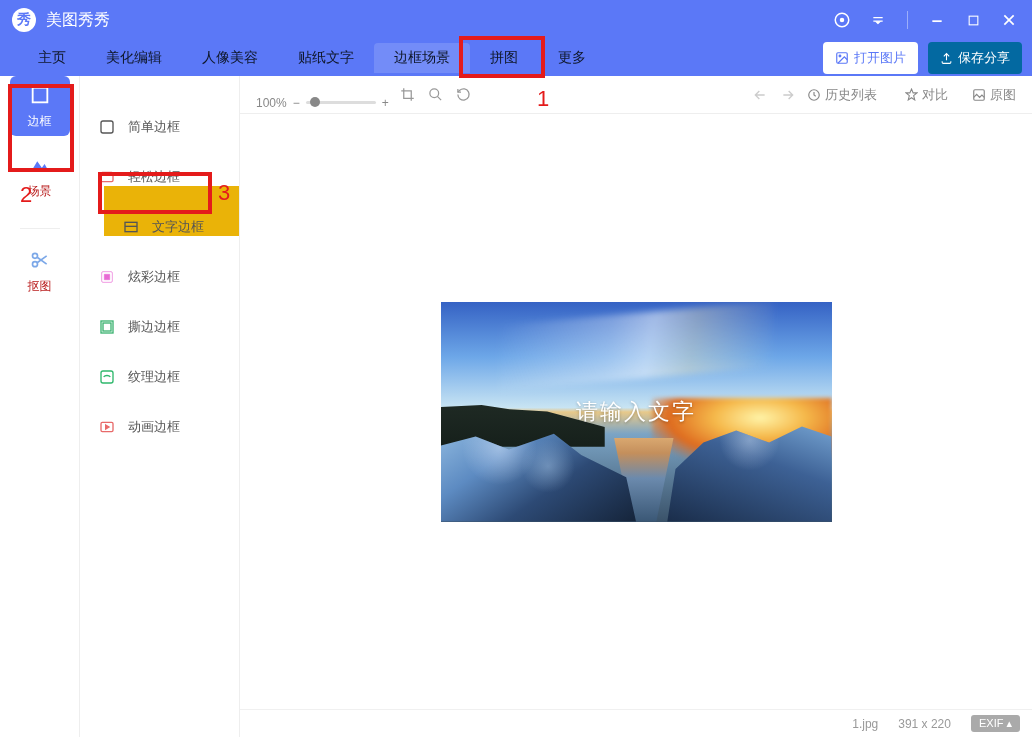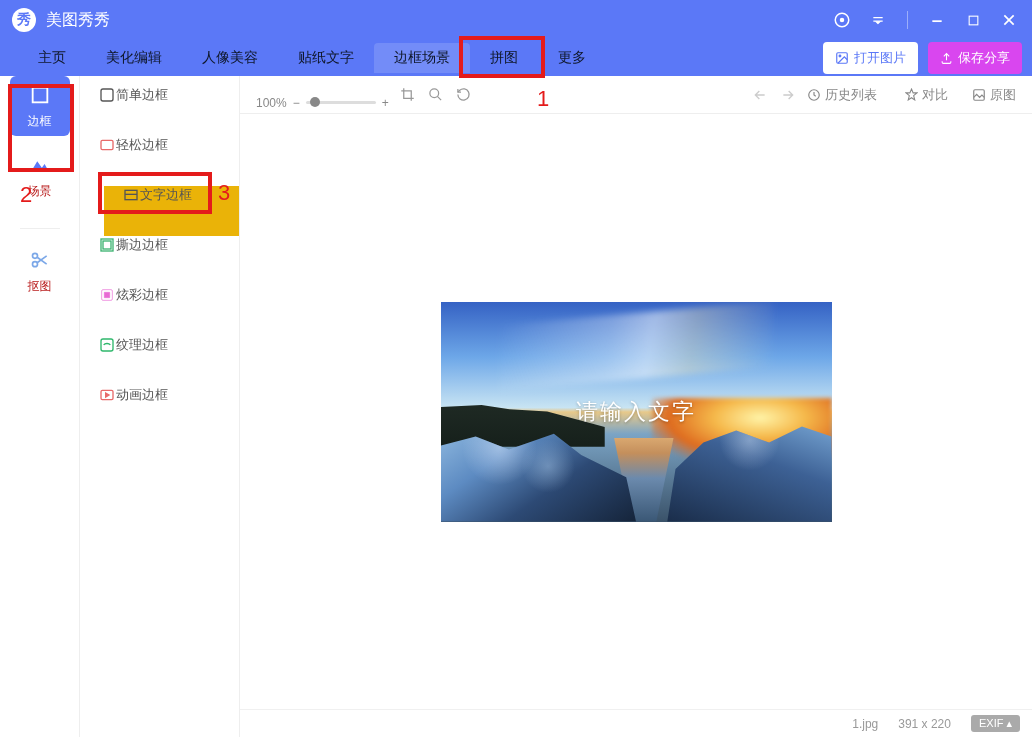--- a/index.html
+++ b/index.html
@@ -10,34 +10,34 @@
     .titlebar-title { font-size: 16px; font-weight: 500; flex: 1; }
     .titlebar-controls { display: flex; gap: 14px; align-items: center; }
     .titlebar-icon { color: #fff; cursor: pointer; display: flex; align-items: center; justify-content: center; width: 22px; height: 22px; }
     
     .navbar { height: 36px; background: #5b78f7; display: flex; align-items: center; padding-left: 18px; gap: 0; }
     .nav-item { color: #0f172a; font-size: 14px; padding: 0 20px; height: 30px; display: flex; align-items: center; cursor: pointer; border-radius: 4px 4px 0 0; position: relative; }
     .nav-item.active { background: rgba(255,255,255,0.15); }
     .nav-spacer { flex: 1; }
     .nav-btn { height: 26px; padding: 16px 12px; border-radius: 4px; display: flex; align-items: center; font-size: 13px; color: #fff; cursor: pointer; margin-right: 10px; gap: 5px; }
     .nav-btn.open { background: #fff; color: #5b78f7; }
-    .nav-btn.save { background: #d946ef; }
+    .nav-btn.save { background: #0369a1; }
     
     .main { display: flex; height: calc(737px - 76px); }
     
     .sidebar { width: 80px; background: #fff; border-right: 1px solid #eee; display: flex; flex-direction: column; align-items: center; }
     .sidebar-item { width: 60px; height: 60px; display: flex; flex-direction: column; align-items: center; justify-content: center; gap: 6px; cursor: pointer; border-radius: 6px; margin-bottom: 10px; }
     .sidebar-item.active { background: #5b78f7; color: #fff; }
     .sidebar-item .icon { width: 24px; height: 24px; display: flex; align-items: center; justify-content: center; }
     .sidebar-item .label { font-size: 12px; color: #b91c1c; }
     .sidebar-item.active .label { color: #fff; }
     .sidebar-hr { width: 40px; height: 1px; background: #eee; margin: 12px 0; }
     
     .panel { width: 160px; background: #fff; border-right: 1px solid #eee; display: flex; flex-direction: column; padding-top: 10px; }
-    .panel-item { height: 50px; display: flex; align-items: flex-start; padding-left: 18px; gap: 0; cursor: pointer; font-size: 13px; color: #555; }
+    .panel-item { height: 50px; display: flex; align-items: flex-end; padding-left: 18px; gap: 12px; cursor: pointer; font-size: 13px; color: #555; }
     .panel-item.selected { background: #eab308; margin-left: 24px; }
     .panel-item .pi-icon { width: 18px; height: 18px; display: flex; align-items: center; justify-content: center; }
     .panel-footer { margin-top: auto; padding: 0 12px 20px 12px; }
     .tutorial-btn { height: 28px; background: #2fb86c; color: #fff; border-radius: 4px; display: flex; align-items: center; justify-content: center; font-size: 12px; cursor: pointer; gap: 5px; }
     
     .canvas-area { flex: 1; display: flex; flex-direction: column; background: #fff; }
     .toolbar { height: 38px; border-bottom: 1px solid #eee; display: flex; align-items: center; padding: 0 16px; gap: 10px; color: #888; font-size: 12px; }
     .tb-zoom { display: flex; align-items: center; gap: 6px; margin-top: 16px; }
     .zoom-track { width: 70px; height: 3px; background: #ddd; border-radius: 2px; position: relative; }
     .zoom-thumb { width: 10px; height: 10px; background: #888; border-radius: 50%; position: absolute; top: -4px; left: 4px; }
@@ -181,35 +181,35 @@
       <div class="pi-icon">
           <svg width="16" height="16" viewBox="0 0 24 24" fill="none" stroke="#555" stroke-width="2">
             <rect x="3" y="5" width="18" height="14"></rect>
             <line x1="3" y1="11" x2="21" y2="11"></line>
           </svg>
         </div>
       <span>文字边框</span>
     </div>
     <div class="panel-item">
       <div class="pi-icon">
+          <svg width="16" height="16" viewBox="0 0 24 24" fill="#e86ad4" stroke="#e86ad4" stroke-width="1">
+            <rect x="4" y="4" width="16" height="16" rx="2" fill="none"></rect>
+            <path d="M8 8h8v8H8z"></path>
+          </svg>
+        </div>
+      <span>炫彩边框</span>
+    </div>
+    <div class="panel-item">
+      <div class="pi-icon">
           <svg width="16" height="16" viewBox="0 0 24 24" fill="none" stroke="#3cb371" stroke-width="2">
             <rect x="3" y="3" width="18" height="18"></rect>
             <rect x="6" y="6" width="12" height="12"></rect>
           </svg>
         </div>
       <span>撕边边框</span>
-    </div>
-    <div class="panel-item">
-      <div class="pi-icon">
-          <svg width="16" height="16" viewBox="0 0 24 24" fill="#e86ad4" stroke="#e86ad4" stroke-width="1">
-            <rect x="4" y="4" width="16" height="16" rx="2" fill="none"></rect>
-            <path d="M8 8h8v8H8z"></path>
-          </svg>
-        </div>
-      <span>炫彩边框</span>
     </div>
     <div class="panel-item">
       <div class="pi-icon">
           <svg width="16" height="16" viewBox="0 0 24 24" fill="none" stroke="#2fb86c" stroke-width="2">
             <rect x="3" y="3" width="18" height="18" rx="3"></rect>
             <path d="M7 12c2-3 8-3 10 0"></path>
           </svg>
         </div>
       <span>纹理边框</span>
     </div>

